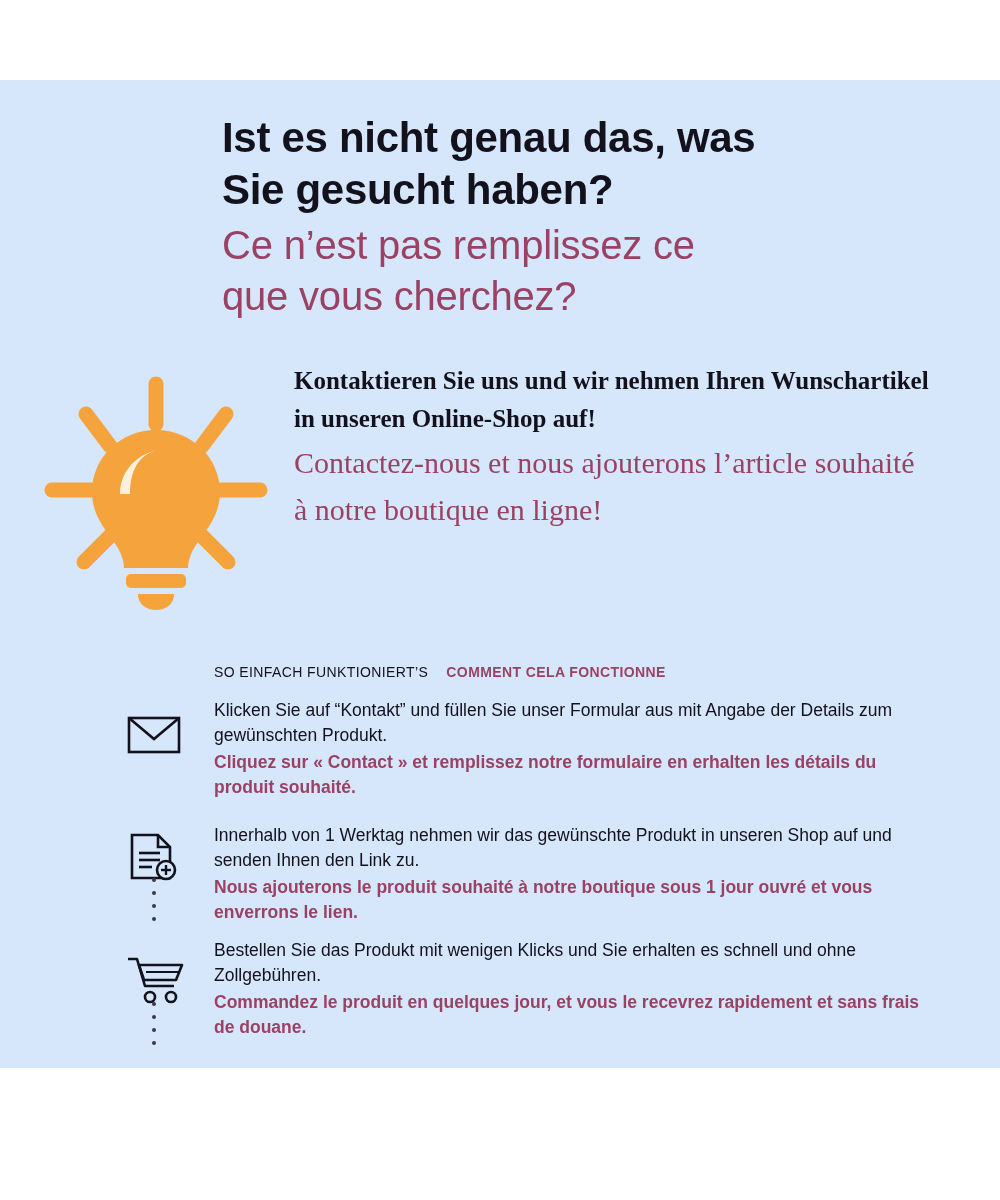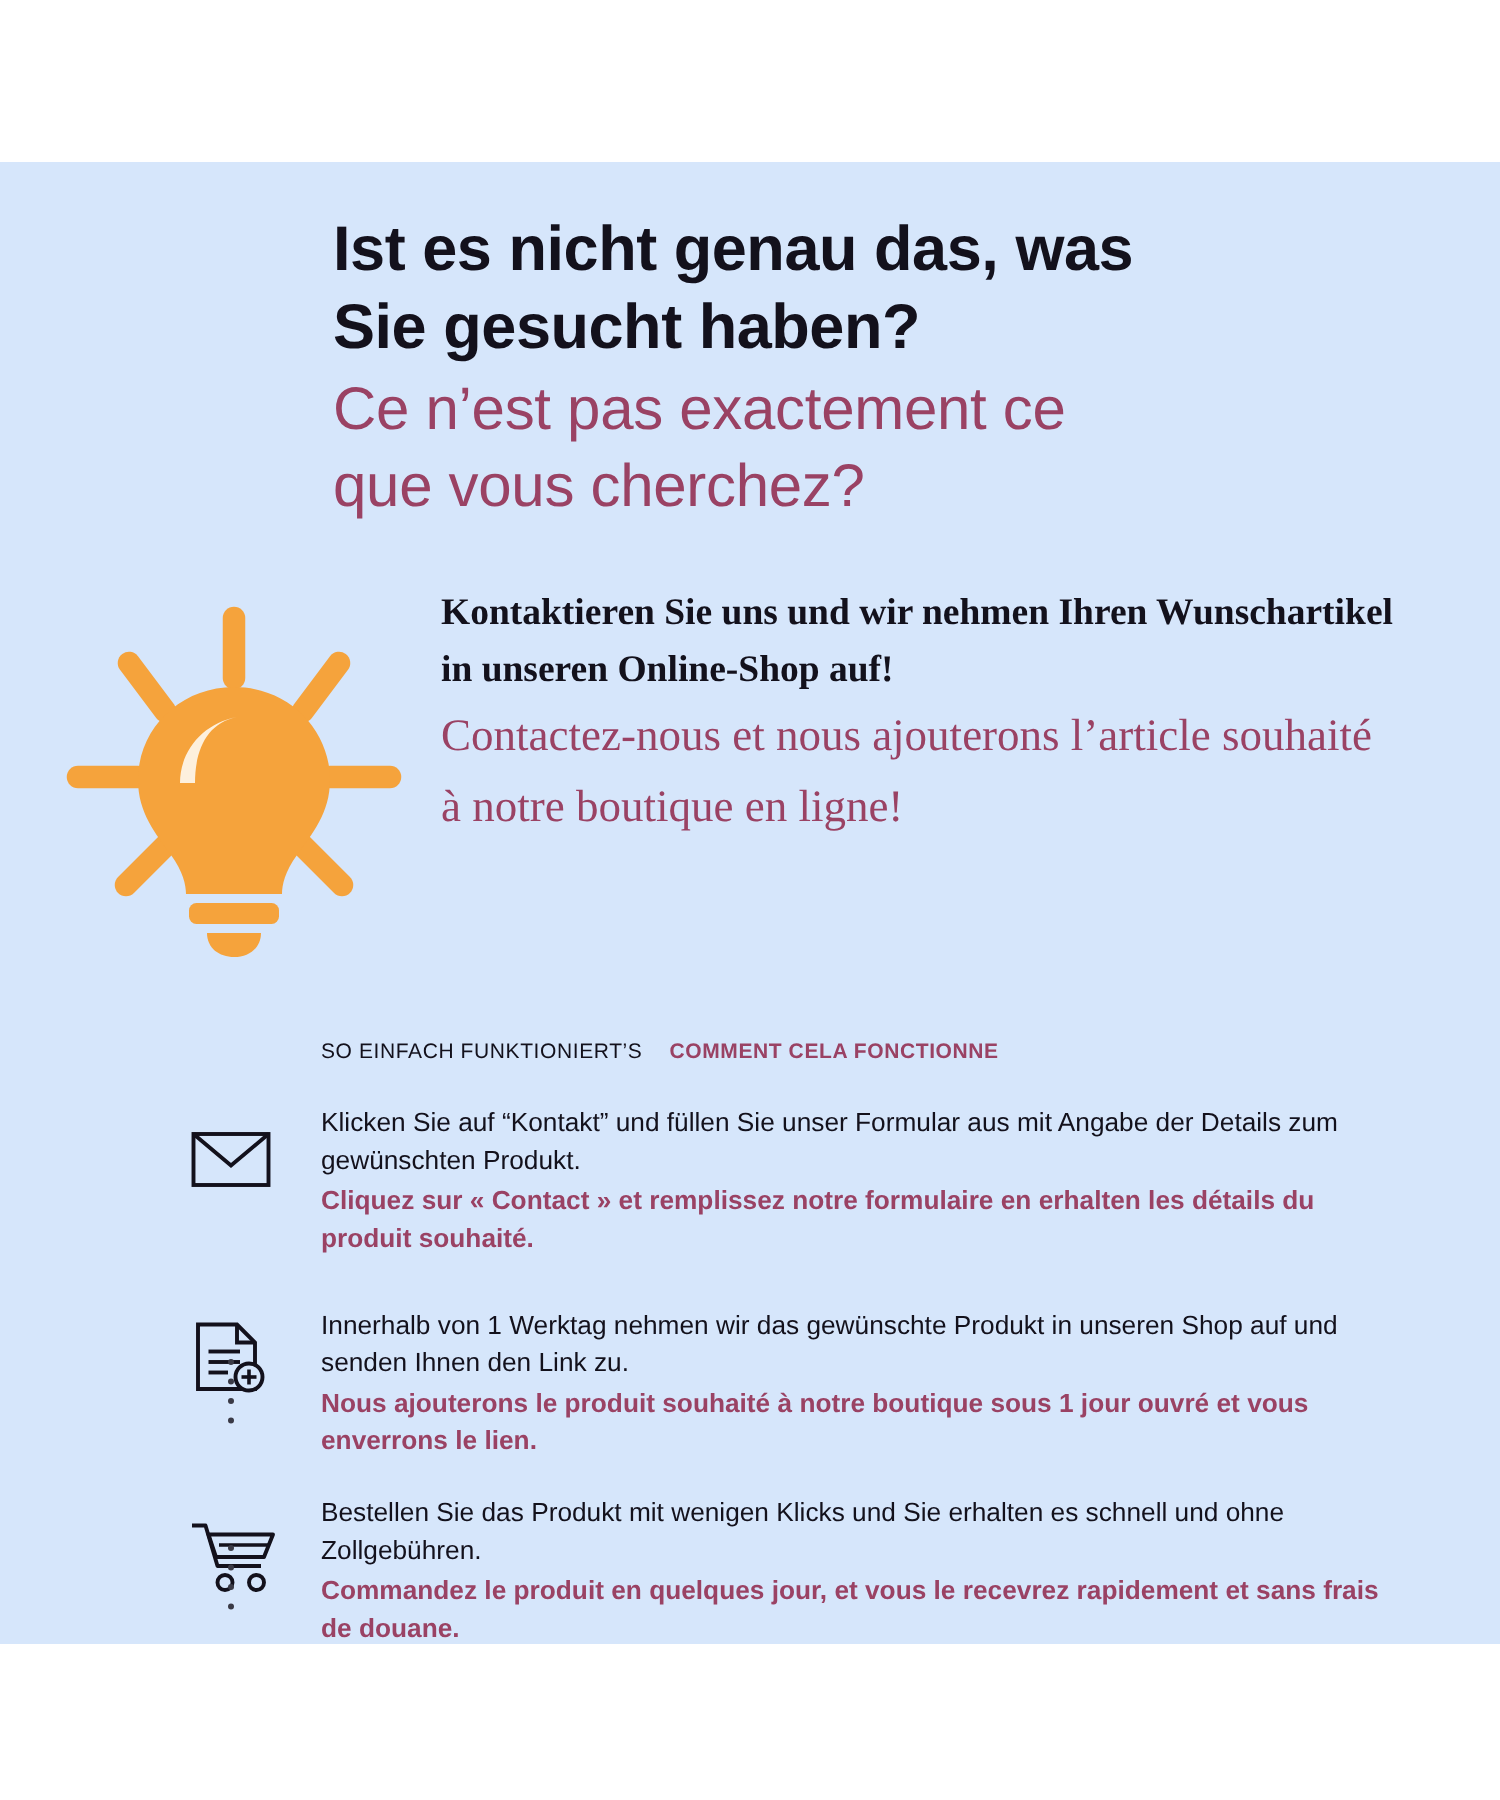--- a/index.html
+++ b/index.html
@@ -15,21 +15,21 @@
   }
   .page {
     position: relative;
     width: 1000px;
     height: 1200px;
     background: #ffffff;
   }
   .panel {
     position: absolute;
     left: 0;
-    top: 108px;
+    top: 80px;
     width: 1000px;
     height: 988px;
     background: #d6e6fb;
   }
 
   
   .headline {
     position: absolute;
     left: 222px;
     top: 32px;
@@ -114,21 +114,20 @@
   .steps {
     position: absolute;
     left: 0;
     top: 612px;
     width: 1000px;
   }
   .step {
     position: relative;
     display: flex;
     align-items: flex-start;
-    margin-top: 10px;
   }
   .step-icon {
     width: 214px;
     min-width: 214px;
     position: relative;
     height: 100%;
   }
   .step-icon .glyph {
     position: absolute;
     left: 126px;
@@ -176,21 +175,21 @@
 
 <div class="page">
   <div class="panel">
 
     <div class="headline">
       <div class="de">
         <div>Ist es nicht genau das, was</div>
         <div>Sie gesucht haben?</div>
       </div>
       <div class="fr">
-        <div>Ce n’est pas exactement ce</div>
+        <div>Ce n’est pas remplissez ce</div>
         <div>que vous cherchez?</div>
       </div>
     </div>
 
     <div class="intro-row">
       <div class="bulb">
         <svg width="236" height="240" viewBox="0 0 236 240" xmlns="http://www.w3.org/2000/svg">
           <g fill="none" stroke="#f5a33c" stroke-width="15" stroke-linecap="round">
             <line x1="118" y1="12" x2="118" y2="52"></line>
             <line x1="48" y1="42" x2="72" y2="74"></line>

